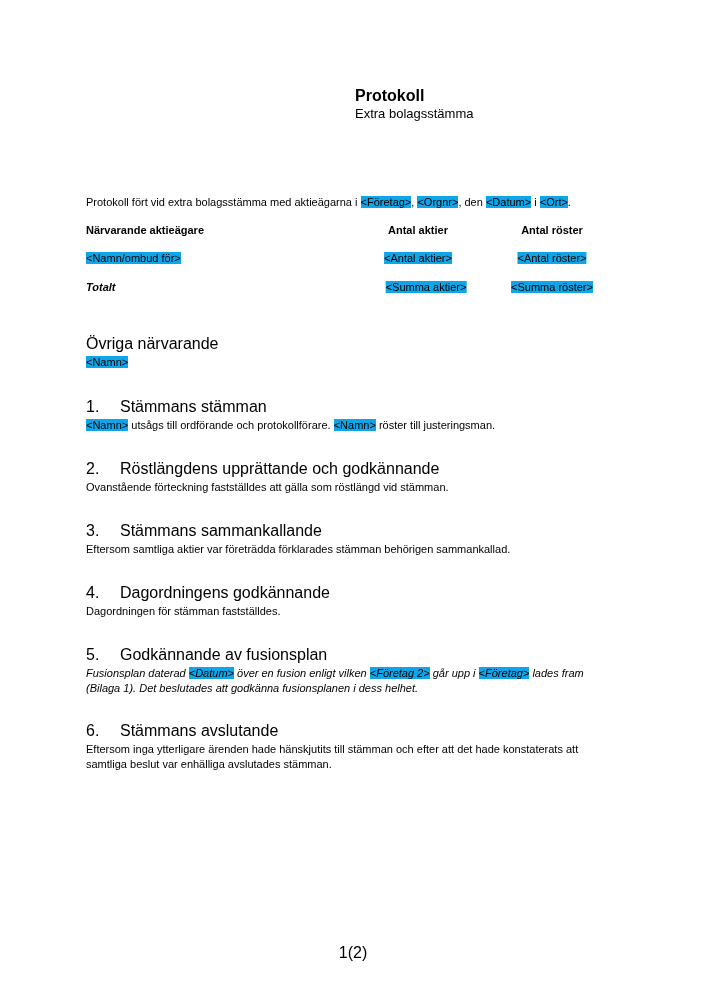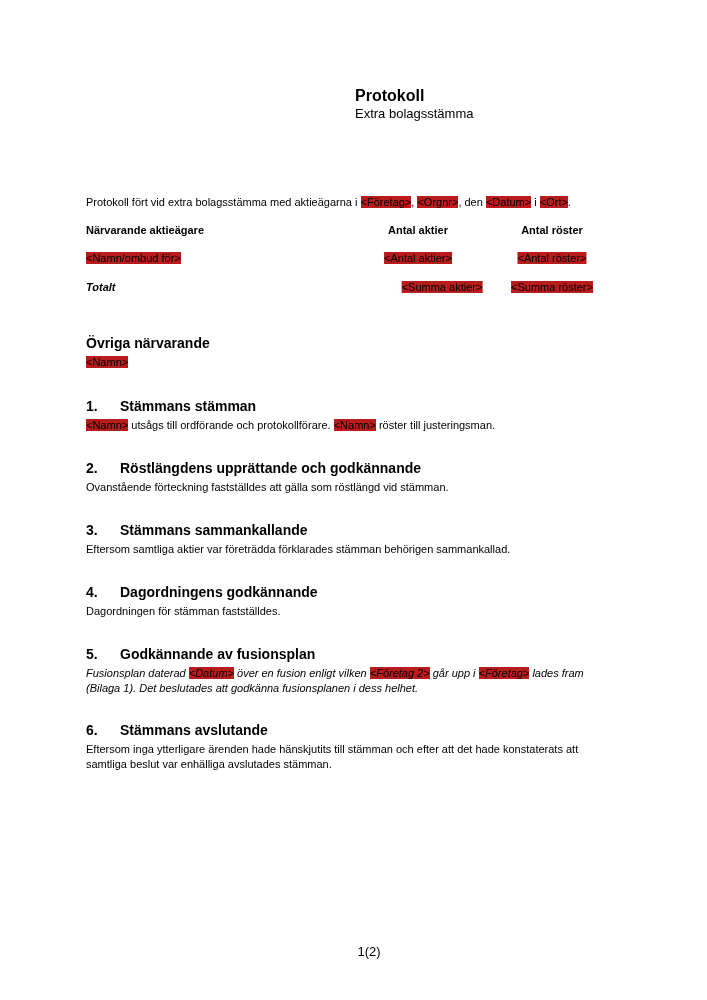--- a/index.html
+++ b/index.html
@@ -1,30 +1,30 @@
 <!DOCTYPE html>
 <html><head>
   <meta charset="utf-8">
   <style>
     html, body { margin: 0; padding: 0; background: #ffffff; }
     body {
       width: 707px; height: 1000px; position: relative; overflow: hidden;
       font-family: "Liberation Sans", sans-serif; color: #000;
     }
     .abs { position: absolute; white-space: nowrap; }
-    .hl { background: #b91c1c; }
+    .hl { background: #0ea5e9; }
     .title { left: 355px; top: 87px; font-size: 16px; font-weight: bold; line-height: 18px; }
     .subtitle { left: 355px; top: 106px; font-size: 13px; line-height: 15px; text-align: center; }
     .body { font-size: 11px; line-height: 14px; }
     .bold { font-weight: bold; }
     .center { transform: translateX(-50%); text-align: center; }
-    .h2 { font-size: 14px; font-weight: bold; line-height: 17px; }
+    .h2 { font-size: 16px; font-weight: normal; line-height: 17px; }
     .h2 .num { display: inline-block; width: 34px; }
     .para { left: 86px; width: 530px; white-space: normal; font-size: 11px; line-height: 14.5px; }
-    .pagenum { left: 353px; top: 944px; font-size: 13px; transform: translateX(-50%); margin-left: 16px; }
+    .pagenum { left: 353px; top: 944px; font-size: 16px; transform: translateX(-50%); }
   </style>
 </head>
 <body>
 
 <div class="abs title">Protokoll</div>
 <div class="abs subtitle">Extra bolagsstämma</div>
 
 <div class="abs body" style="left:86px; top:195px;">
   <span>Protokoll fört vid extra bolagsstämma med aktieägarna i </span><span class="hl">&lt;Företag&gt;</span><span>, </span><span class="hl">&lt;Orgnr&gt;</span><span>, den </span><span class="hl">&lt;Datum&gt;</span><span> i </span><span class="hl">&lt;Ort&gt;</span><span>.</span>
 </div>
@@ -35,21 +35,21 @@
   <div class="abs body bold center" style="left:552px; top:223px;">Antal röster</div>
 
   <div>
     <div class="abs body" style="left:86px; top:251px;"><span class="hl">&lt;Namn/ombud för&gt;</span></div>
     <div class="abs body center" style="left:418px; top:251px;"><span class="hl">&lt;Antal aktier&gt;</span></div>
     <div class="abs body center" style="left:552px; top:251px;"><span class="hl">&lt;Antal röster&gt;</span></div>
   </div>
 
   <div>
     <div class="abs body bold" style="left:86px; top:280px;font-style:italic;">Totalt</div>
-    <div class="abs body center" style="left:418px; top:280px;padding-left:48px;"><span class="hl">&lt;Summa aktier&gt;</span></div>
+    <div class="abs body center" style="left:402px; top:280px;padding-left:48px;"><span class="hl">&lt;Summa aktier&gt;</span></div>
     <div class="abs body center" style="left:552px; top:280px;"><span class="hl">&lt;Summa röster&gt;</span></div>
   </div>
 </div>
 
 <div class="abs h2" style="left:86px; top:335px;">Övriga närvarande</div>
 <div class="abs body" style="left:86px; top:355px;"><span class="hl">&lt;Namn&gt;</span></div>
 
 <div class="abs h2" style="left:86px; top:398px;">
   <span class="num">1.</span><span>Stämmans stämman</span>
 </div>

